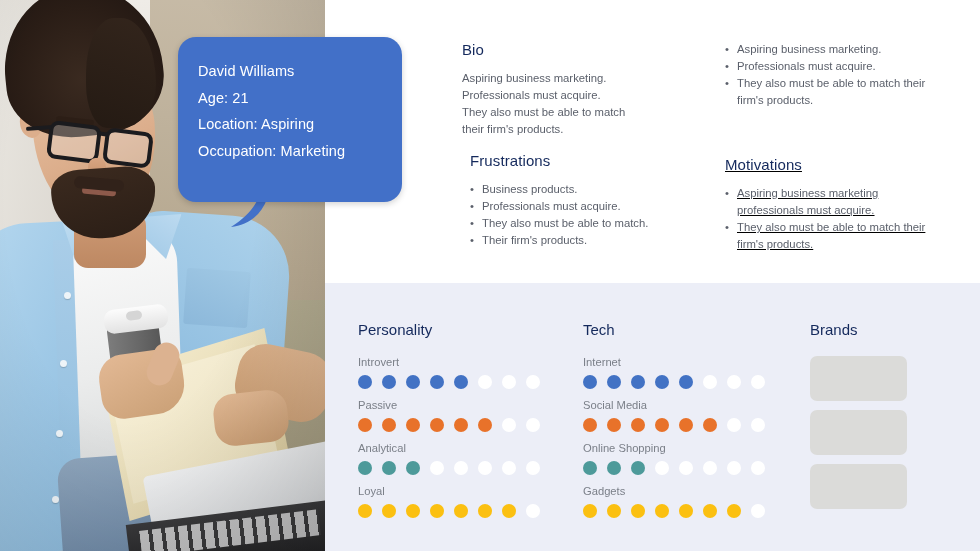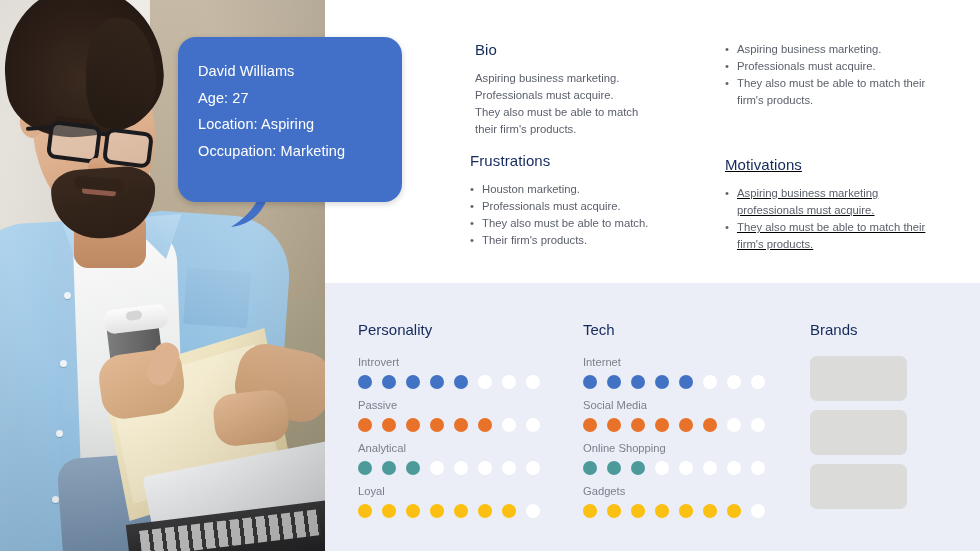--- a/index.html
+++ b/index.html
@@ -150,21 +150,21 @@
   }
   .bubble-tail {
     position:absolute; left:225px; top:196px; width:42px; height:32px; z-index:5;
   }
   .bubble-tail svg { display:block; }
   .bubble-line { color:#ffffff; font-size:14.5px; line-height:26.5px; letter-spacing:.1px; }
 
   
   .top-area { position:absolute; left:325px; top:0; width:655px; height:283px; background:#fff; }
   .col { position:absolute; }
-  .col-bio   { left:150px; top:41px;  width:200px; }
+  .col-bio   { left:137px; top:41px;  width:200px; }
   .col-goals { left:400px; top:41px;  width:205px; }
   .col-frus  { left:145px; top:152px; width:205px; }
   .col-motiv { left:400px; top:156px; width:205px;text-decoration:underline; }
 
   .sec-title { color:#14295c; font-size:15px; font-weight:400; margin-bottom:12px; letter-spacing:.1px; }
   .para { color:#5a5f6a; font-size:11.3px; line-height:17px; }
   ul.blist { list-style:none; }
   ul.blist li { position:relative; padding-left:12px; color:#5a5f6a; font-size:11.3px; line-height:17px; }
   ul.blist li::before {
     content:"•"; position:absolute; left:0; top:0; color:#5a5f6a; font-size:11.3px; line-height:17px;
@@ -240,21 +240,21 @@
     <div class="ph-vign"></div>
   </div>
 
   <div class="bubble-tail">
     <svg width="42" height="32" viewBox="0 0 42 32">
       <path d="M42 0 L42 3 C36 20 22 29 6 31 C20 22 30 12 34 0 Z" fill="#4270c8"></path>
     </svg>
   </div>
   <div class="bubble">
     <div class="bubble-line">David Williams</div>
-    <div class="bubble-line">Age: 27</div>
+    <div class="bubble-line">Age: 21</div>
     <div class="bubble-line">Location: Aspiring</div>
     <div class="bubble-line">Occupation: Marketing</div>
   </div>
 
   <div class="top-area">
 
     <div class="col col-bio">
       <div class="sec-title">Bio</div>
       <div class="para">
         <div>Aspiring business marketing.</div>
@@ -268,21 +268,21 @@
       <ul class="blist">
         <li>Aspiring business marketing.</li>
         <li>Professionals must acquire.</li>
         <li>They also must be able to match their firm's products.</li>
       </ul>
     </div>
 
     <div class="col col-frus">
       <div class="sec-title">Frustrations</div>
       <ul class="blist">
-        <li>Houston marketing.</li>
+        <li>Business products.</li>
         <li>Professionals must acquire.</li>
         <li>They also must be able to match.</li>
         <li>Their firm's products.</li>
       </ul>
     </div>
 
     <div class="col col-motiv">
       <div class="sec-title">Motivations</div>
       <ul class="blist">
         <li>Aspiring business marketing professionals must acquire.</li>

